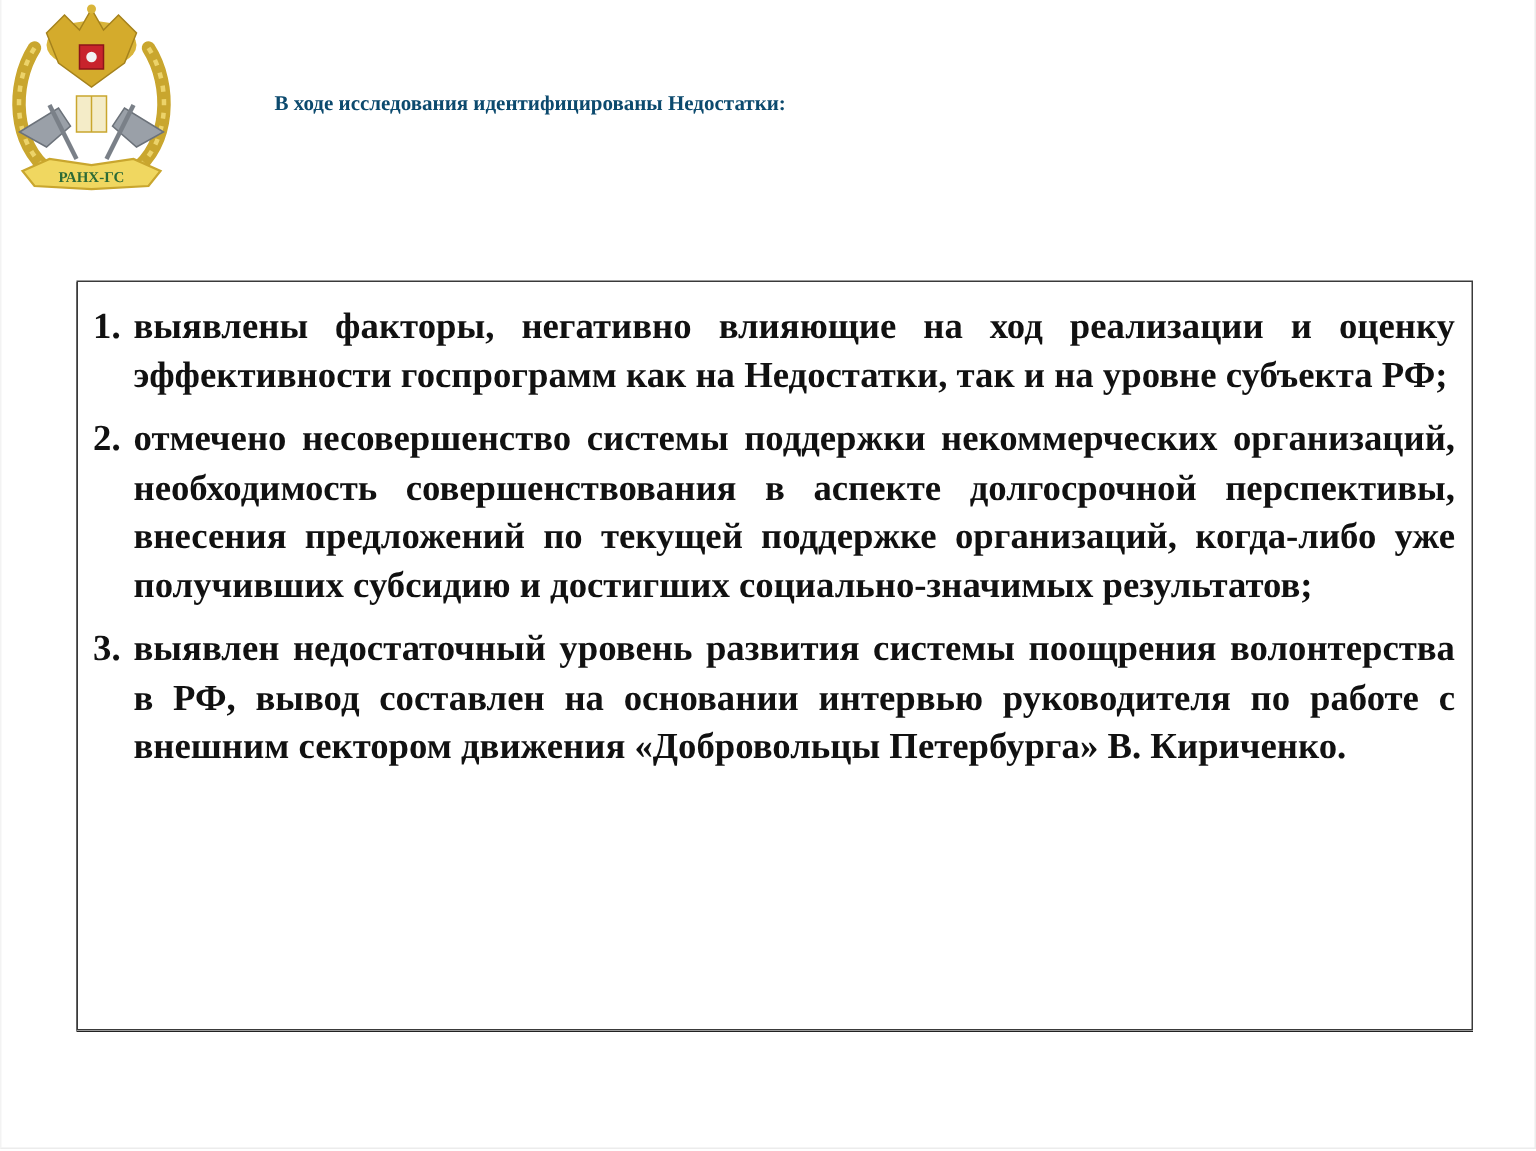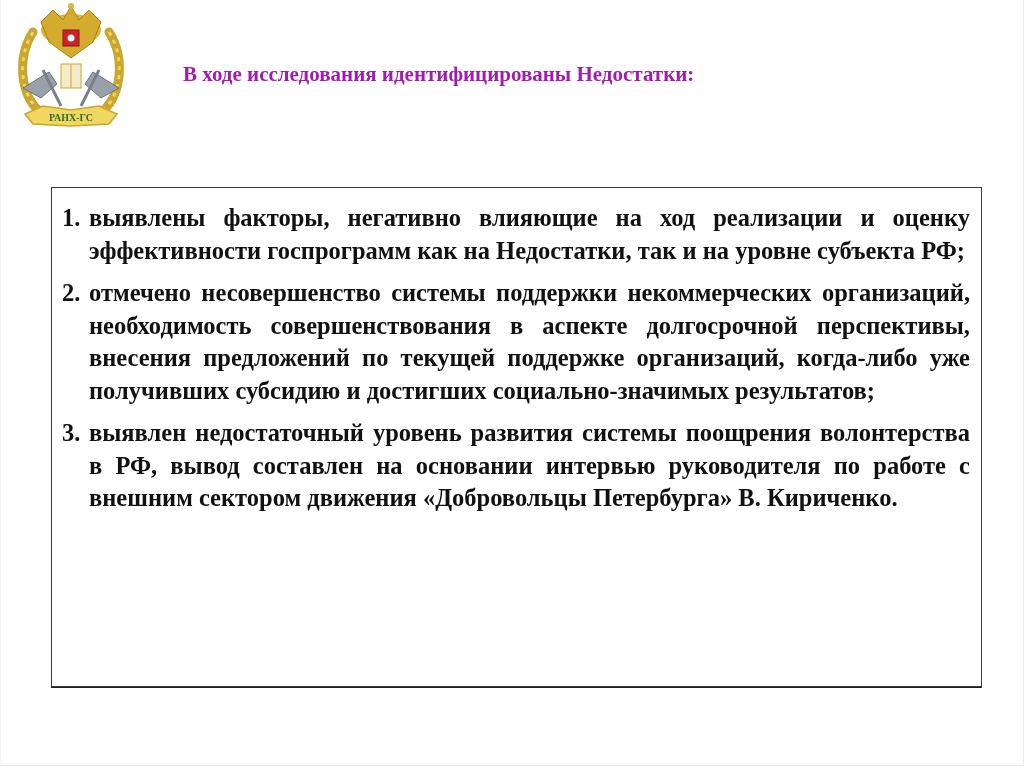--- a/index.html
+++ b/index.html
@@ -5,25 +5,25 @@
   html, body { margin: 0; padding: 0; }
   body {
     width: 1024px; height: 767px; background: #ffffff; position: relative; overflow: hidden;
     font-family: "Liberation Serif", "DejaVu Serif", serif;
   }
   .slide-frame {
     position: absolute; left: 0; top: 0; width: 1022px; height: 765px;
     border-right: 1px solid #ececec; border-bottom: 1px solid #ececec; border-left: 1px solid #f3f3f3;
   }
   .logo {
-    position: absolute; left: 12px; top: 2px; width: 116px; height: 132px;
+    position: absolute; left: 2px; top: 2px; width: 116px; height: 132px;
   }
   .title {
     position: absolute; left: 182px; top: 62px; width: 720px;
-    font-size: 21px; font-weight: bold; color: #a21caf; letter-spacing: 0px; white-space: nowrap;
+    font-size: 14px; font-weight: bold; color: #0c4a6e; letter-spacing: 0px; white-space: nowrap;
   }
   .content-box {
     position: absolute; left: 50px; top: 187px; width: 931px; height: 500px;
     border: 1px solid #3a3a3a; box-shadow: 0 1px 0 #222; box-sizing: border-box;
     padding: 14px 10px 0 10px;
   }
   .list { margin: 0; padding: 0; list-style: none; }
   .item {
     display: flex; font-size: 24.5px; font-weight: bold; line-height: 32.5px; color: #111;
     margin-bottom: 10px;

